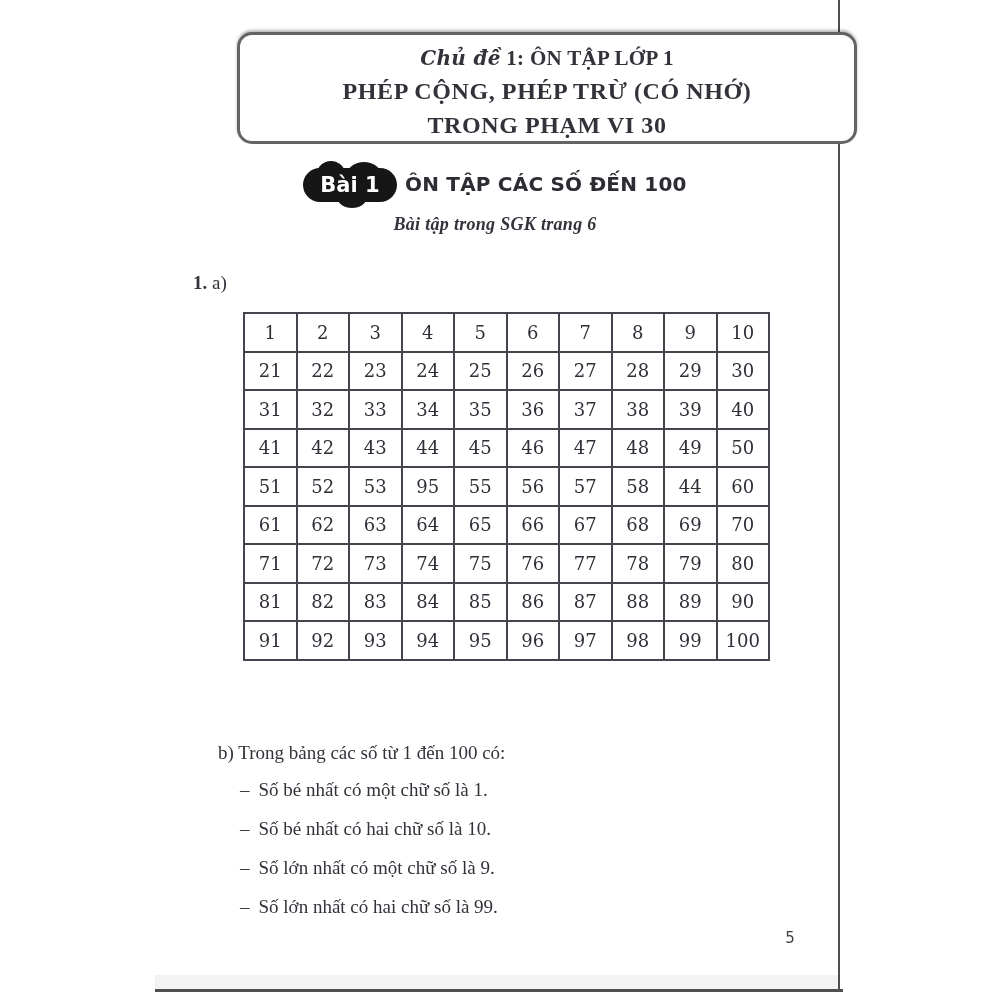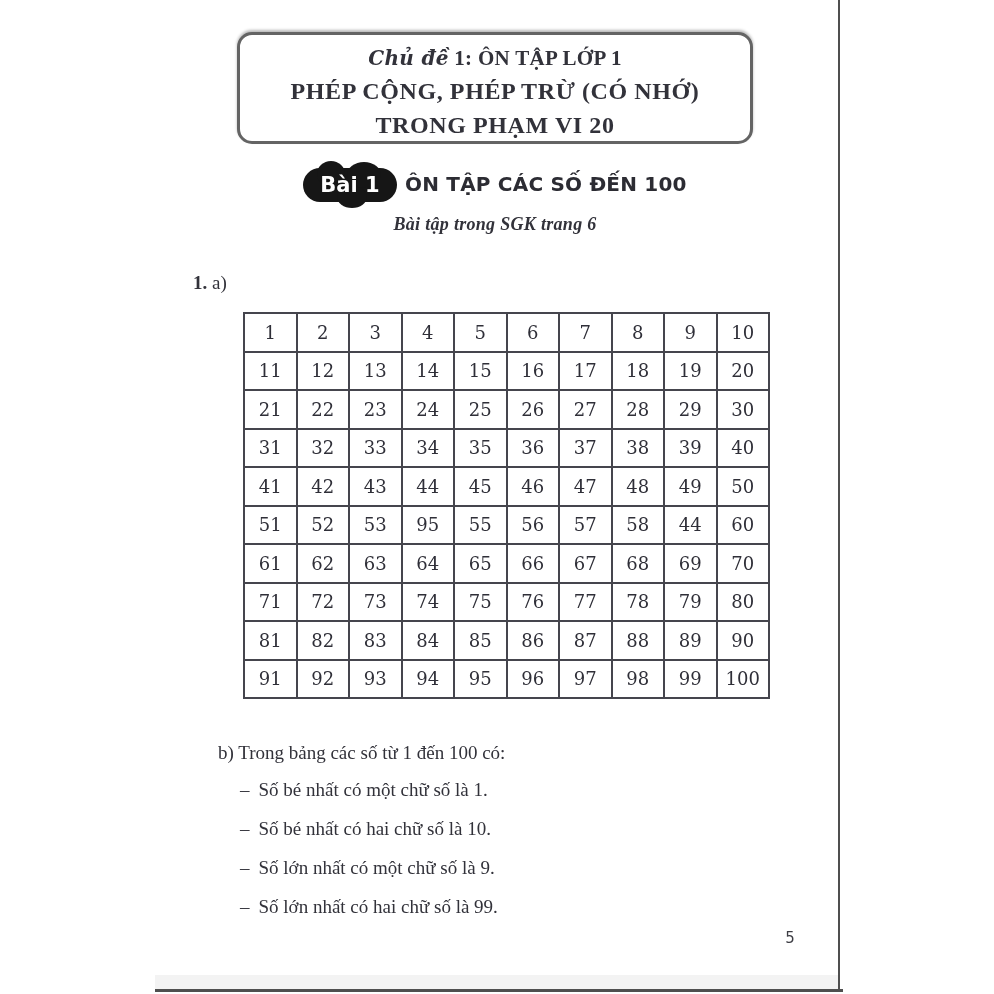--- a/index.html
+++ b/index.html
@@ -28,21 +28,21 @@
   .page-bottom-shade{
     position:absolute;left:155px;top:975px;width:683px;height:14px;
     background:#f3f3f3;
   }
   .page-bottom-edge{
     position:absolute;left:155px;top:989px;width:688px;height:3px;
     background:var(--edge);
   }
   
   .header-box{
-    position:absolute;left:237px;top:32px;width:516px;height:112px;
+    position:absolute;left:237px;top:32px;width:620px;height:112px;
     box-sizing:border-box;
     border:3px solid #646464;
     border-radius:15px;
     box-shadow:0 -2px 3px rgba(0,0,0,.28);
     text-align:center;
     padding-top:7px;
     background:#fff;
   }
   .header-line1{
     font-size:21px;font-weight:bold;line-height:32px;
@@ -139,21 +139,21 @@
 
   <div class="page-right-edge"></div>
   <div class="page-bottom-shade"></div>
   <div class="page-bottom-edge"></div>
 
   <div class="header-box">
     <div class="header-line1">
       <span class="script">Chủ đề</span><span> 1: ÔN TẬP LỚP 1</span>
     </div>
     <div class="header-line2">PHÉP CỘNG, PHÉP TRỪ (CÓ NHỚ)</div>
-    <div class="header-line3">TRONG PHẠM VI 20</div>
+    <div class="header-line3">TRONG PHẠM VI 30</div>
   </div>
 
   <div class="lesson-badge">
     <span class="bump-bottom"></span>
     <span class="badge-label">Bài 1</span>
   </div>
   <div class="lesson-title">ÔN TẬP CÁC SỐ ĐẾN 100</div>
   <div class="lesson-subtitle">Bài tập trong SGK trang 6</div>
 
   <div class="ex-label">
@@ -169,32 +169,20 @@
           <td>3</td>
           <td>4</td>
           <td>5</td>
           <td>6</td>
           <td>7</td>
           <td>8</td>
           <td>9</td>
           <td>10</td>
         </tr>
         <tr>
-          <td>11</td>
-          <td>12</td>
-          <td>13</td>
-          <td>14</td>
-          <td>15</td>
-          <td>16</td>
-          <td>17</td>
-          <td>18</td>
-          <td>19</td>
-          <td>20</td>
-        </tr>
-        <tr>
           <td>21</td>
           <td>22</td>
           <td>23</td>
           <td>24</td>
           <td>25</td>
           <td>26</td>
           <td>27</td>
           <td>28</td>
           <td>29</td>
           <td>30</td>

